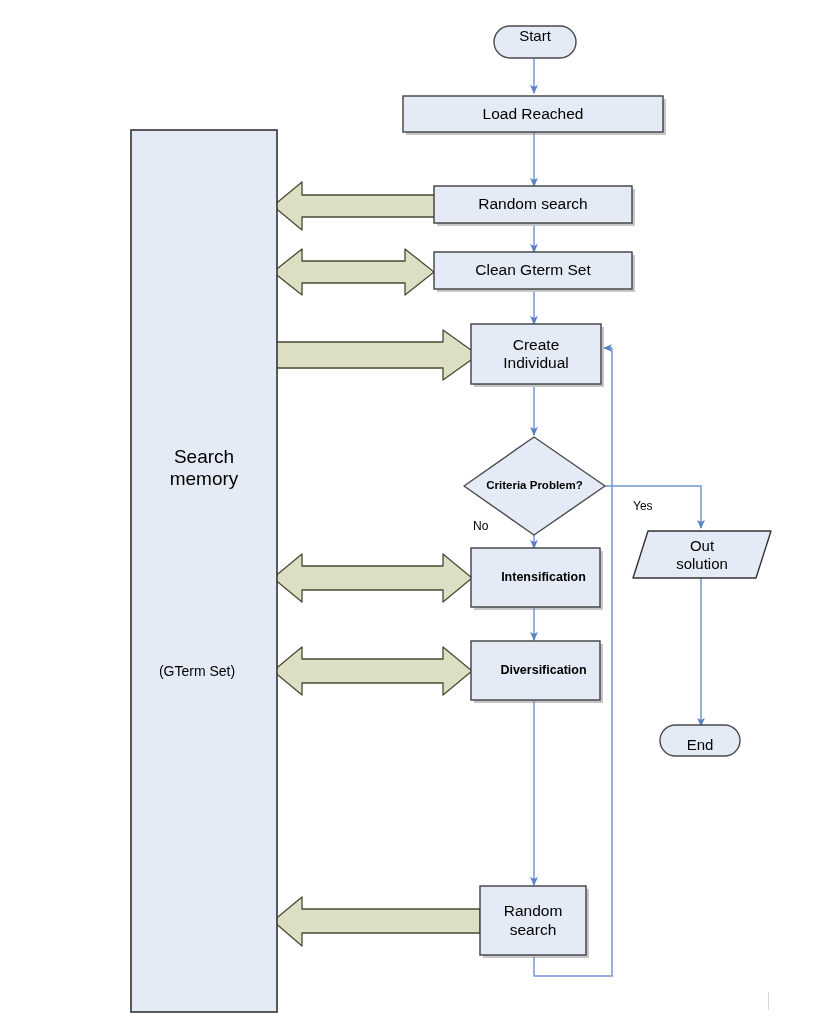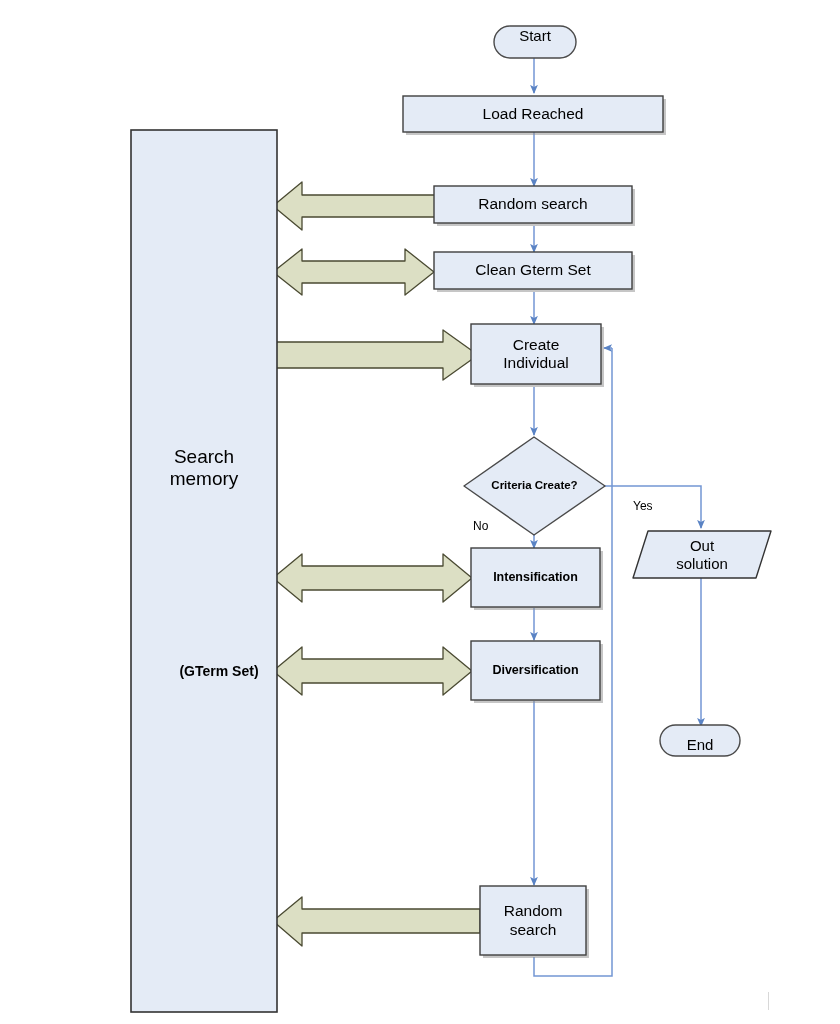--- a/index.html
+++ b/index.html
@@ -43,21 +43,21 @@
     white-space: nowrap;
   }
   .mem-title {
     font-size: 19px;
   }
   .mem-sub {
     font-size: 14px;
   }
   .lbl-16 { font-size: 15.5px; }
   .lbl-15 { font-size: 15px; }
-  .lbl-13b { font-size: 12.5px; font-weight: bold; }
+  .lbl-13b { font-size: 12.5px; font-weight: bold; padding-left: 8px; }
   .lbl-12b { font-size: 11.5px; font-weight: bold; }
   .corner-tick {
     position: absolute;
     width: 1px;
     height: 18px;
     background: #d8d8d8;
   }
 </style>
 </head>
 <body>
@@ -164,34 +164,34 @@
       <path d="M648,531 L771,531 L756,578 L633,578 Z" fill="#e4ebf6" stroke="#333333" stroke-width="1.4" stroke-linejoin="round"></path>
     </g>
 
     <g>
       <rect x="660" y="725" width="80" height="31" rx="15.5" ry="15.5" fill="#e4ebf6" stroke="#4a4a4a" stroke-width="1.4"></rect>
     </g>
   </svg>
 
   <div class="node-label mem-title" style="left:131px; top:440px; width:146px; height:56px;">Search
 memory</div>
-  <div class="node-label mem-sub" style="left:140px; top:660px; width:158px; height:22px;font-weight:bold;">(GTerm Set)</div>
+  <div class="node-label mem-sub" style="left:118px; top:660px; width:158px; height:22px;">(GTerm Set)</div>
 
   <div class="node-label lbl-15" style="left:494px; top:26px; width:82px; height:20px;">Start</div>
 
   <div class="node-label lbl-16" style="left:403px; top:96px; width:260px; height:36px;">Load Reached</div>
 
   <div class="node-label lbl-16" style="left:434px; top:186px; width:198px; height:37px;">Random search</div>
 
   <div class="node-label lbl-16" style="left:434px; top:252px; width:198px; height:37px;">Clean Gterm Set</div>
 
   <div class="node-label lbl-16" style="left:471px; top:324px; width:130px; height:60px;">Create
 Individual</div>
 
-  <div class="node-label lbl-12b" style="left:464px; top:470px; width:141px; height:32px;">Criteria Create?</div>
+  <div class="node-label lbl-12b" style="left:464px; top:470px; width:141px; height:32px;">Criteria Problem?</div>
 
   <div class="node-label lbl-13b" style="left:471px; top:548px; width:129px; height:59px;">Intensification</div>
 
   <div class="node-label lbl-13b" style="left:471px; top:641px; width:129px; height:59px;">Diversification</div>
 
   <div class="node-label lbl-16" style="left:480px; top:886px; width:106px; height:69px;border-radius:25px;">Random
 search</div>
 
   <div class="node-label lbl-15" style="left:633px; top:531px; width:138px; height:47px;">Out
 solution</div>

